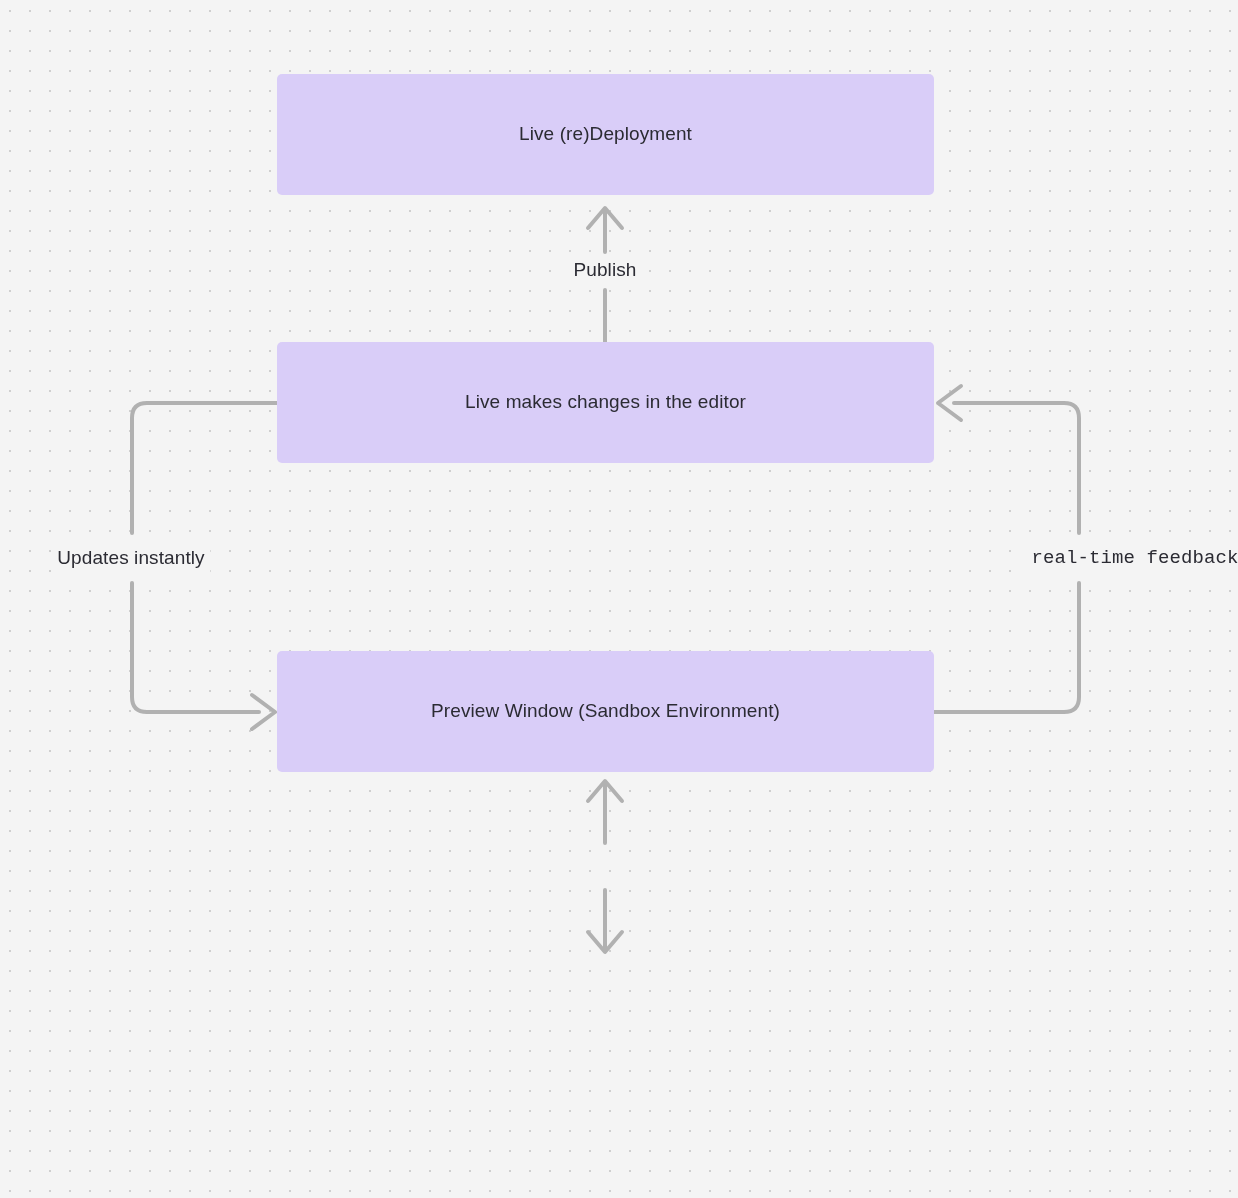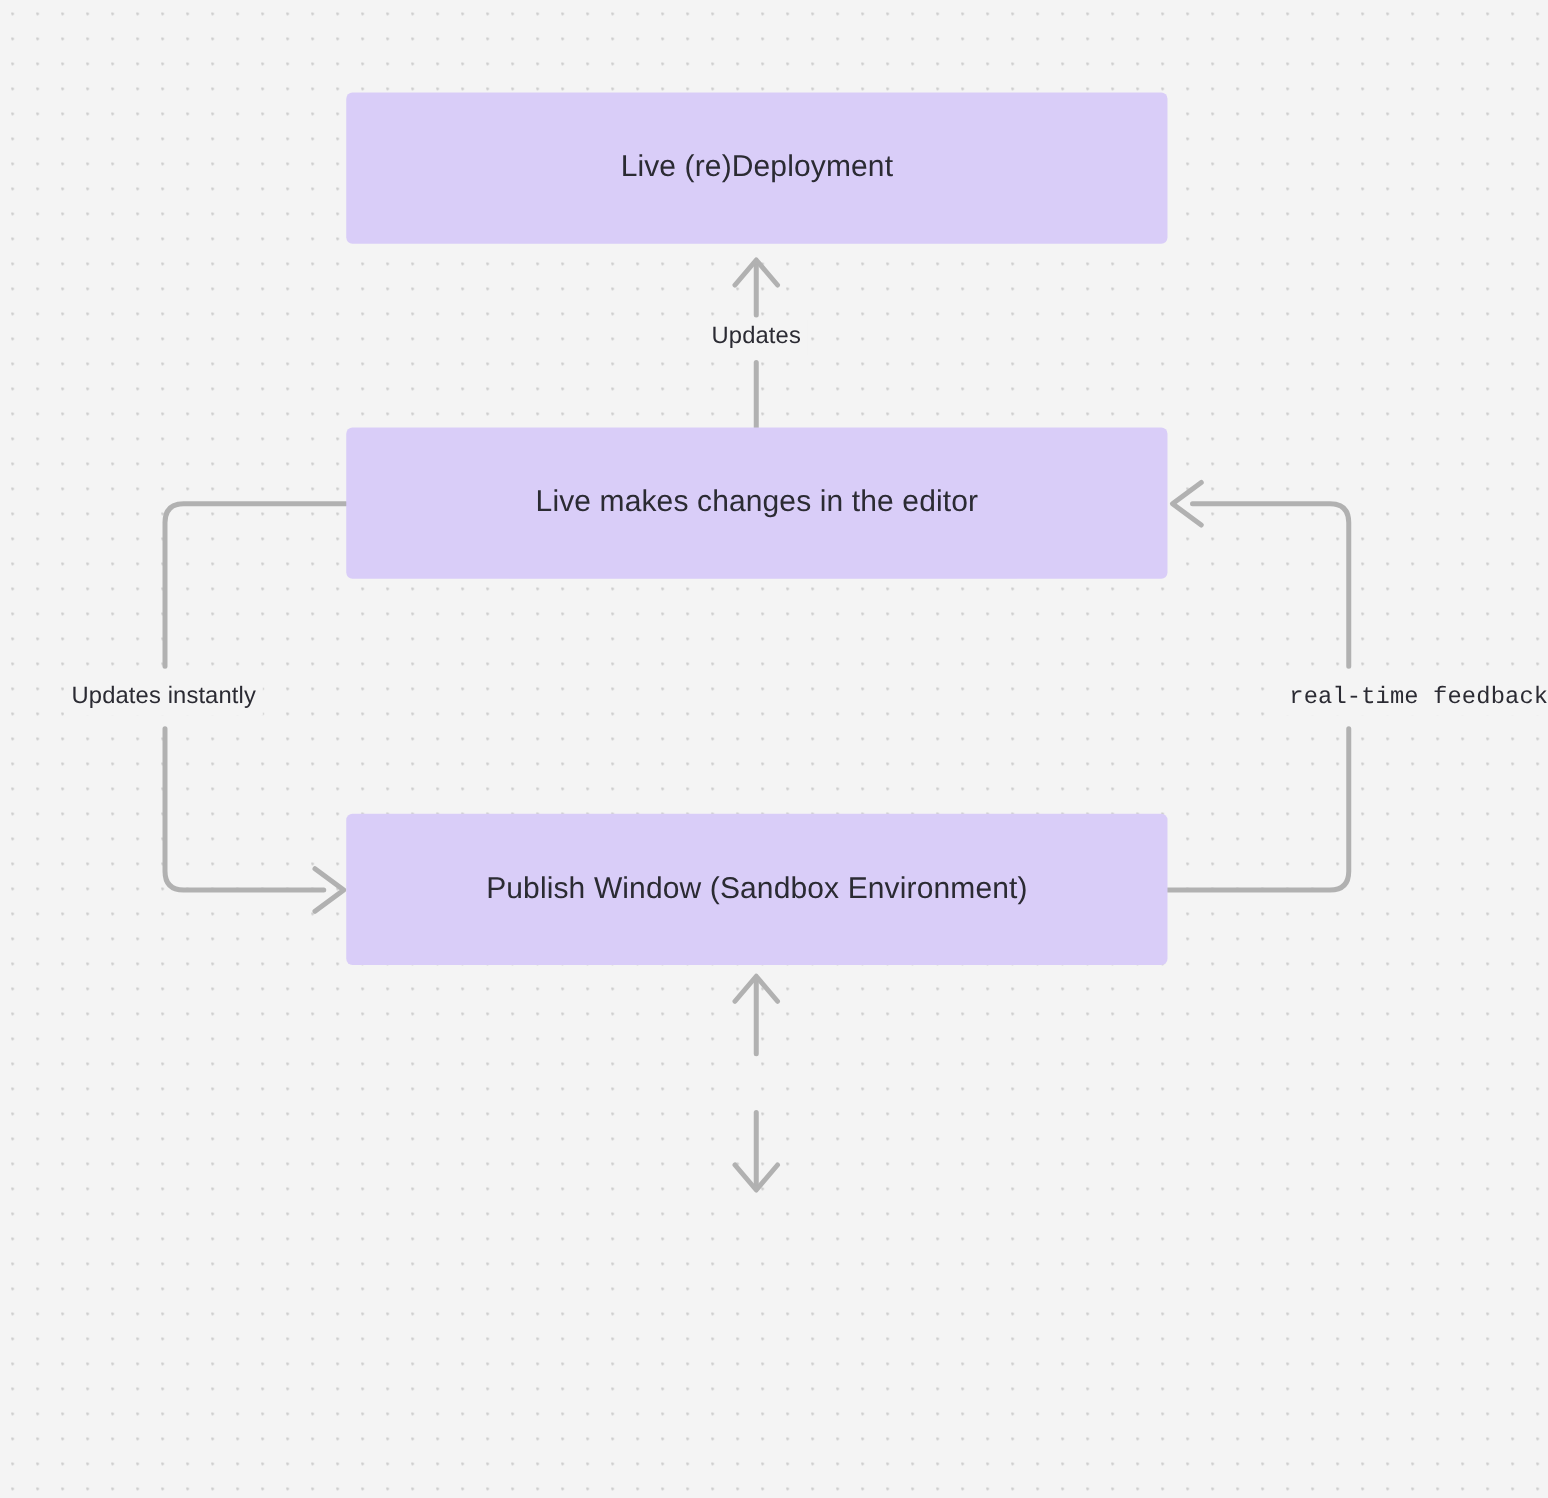--- a/index.html
+++ b/index.html
@@ -52,21 +52,21 @@
     background: #d9cdf8;
     border-radius: 5px;
     display: flex;
     align-items: center;
     justify-content: center;
     left: 277px;
     width: 657px;
     height: 121px;
   }
   .node-label {
-    font-size: 24px;
+    font-size: 19px;
     line-height: 1.2;
     color: #2b2b33;
     letter-spacing: 0.1px;
     text-align: center;
     white-space: nowrap;
   }
 
   #node-0 { top: 74px; }
   #node-1 { top: 342px; }
   #node-2 { top: 651px; }
@@ -132,24 +132,24 @@
 
   <div class="node" id="node-0">
     <span class="node-label">Live (re)Deployment</span>
   </div>
 
   <div class="node" id="node-1">
     <span class="node-label">Live makes changes in the editor</span>
   </div>
 
   <div class="node" id="node-2">
-    <span class="node-label">Publish Window (Sandbox Environment)</span>
+    <span class="node-label">Preview Window (Sandbox Environment)</span>
   </div>
 
 
-  <div class="edge-label" id="edge-label-publish">Updates</div>
+  <div class="edge-label" id="edge-label-publish">Publish</div>
 
   <div class="edge-label" id="edge-label-updates">Updates instantly</div>
 
   <div class="edge-label" id="edge-label-feedback">real-time feedback</div>
 
 
 </div>
 
 </body></html>

